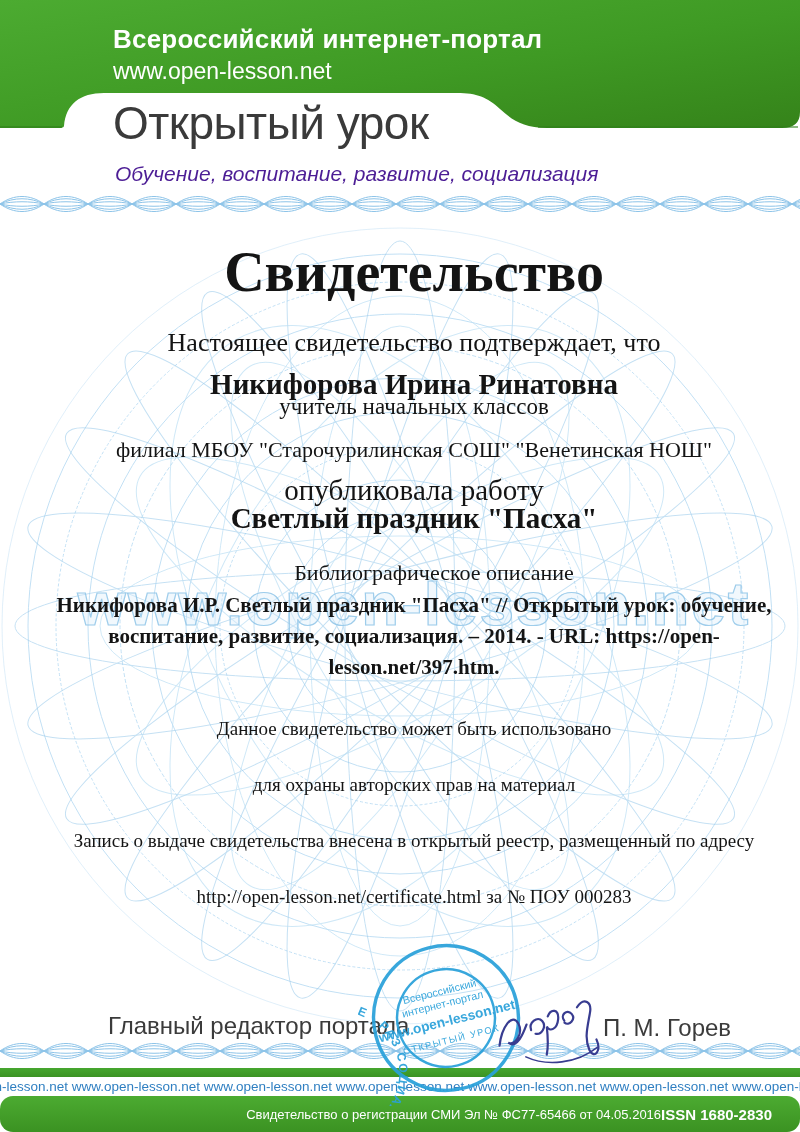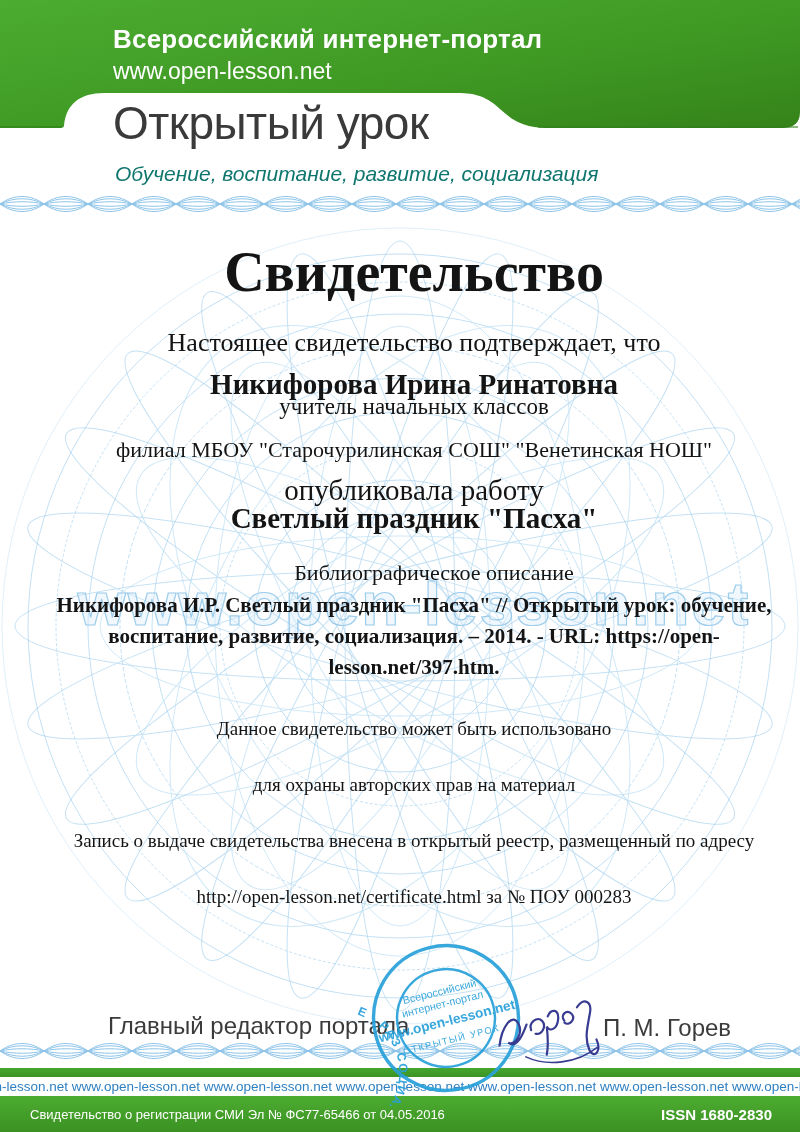--- a/index.html
+++ b/index.html
@@ -5,21 +5,21 @@
   html,body{margin:0;padding:0;background:#e8e8e8;}
   #page{position:relative;width:800px;height:1132px;margin:0 auto;background:#ffffff;
         overflow:hidden;font-family:"Liberation Sans",sans-serif;padding-left:28px;}
   
   .header-svg{position:absolute;top:0;left:0;z-index:5;}
   .portal-title{position:absolute;top:24px;left:113px;z-index:6;color:#ffffff;
     font-size:26px;font-weight:bold;letter-spacing:.2px;}
   .portal-url{position:absolute;top:58px;left:113px;z-index:6;color:#ffffff;font-size:23px;}
   .site-name{position:absolute;top:96px;left:113px;z-index:6;color:#3a3a3a;font-size:46px;
     letter-spacing:-.5px;}
-  .site-tagline{position:absolute;top:162px;left:115px;z-index:6;color:#0f766e;
+  .site-tagline{position:absolute;top:162px;left:115px;z-index:6;color:#4c1d95;
     font-size:21px;font-style:italic;}
   
   .wave-top{position:absolute;top:193px;left:0;z-index:1;}
   .wave-bottom{position:absolute;top:1040px;left:0;z-index:3;}
   .rosette{position:absolute;top:206px;left:0;z-index:1;}
   .watermark{position:absolute;top:568px;left:0;width:100%;text-align:center;z-index:2;
     font-size:62px;font-weight:bold;letter-spacing:2px;white-space:nowrap;
     color:rgba(214,236,249,0.35);-webkit-text-stroke:1.2px rgba(142,196,232,0.85);}
   
   .ctext{position:absolute;left:0;width:100%;text-align:center;z-index:4;
@@ -45,21 +45,21 @@
   .ring-text{font-size:12.5px;font-weight:bold;letter-spacing:1.5px;}
   .signature{position:absolute;top:982px;left:493px;z-index:8;}
   
   .green-line{position:absolute;top:1068px;left:0;width:800px;height:9px;z-index:4;
     background:linear-gradient(#46a62f,#3b9323);}
   .url-band{position:absolute;top:1077px;left:0;width:800px;height:19px;z-index:4;
     background:#ffffff;display:flex;align-items:center;justify-content:center;overflow:hidden;}
   .url-band span{white-space:nowrap;color:#2f7fc1;font-size:13.5px;}
   .bottom-bar{position:absolute;top:1096px;left:0;width:800px;height:36px;z-index:5;
     background:linear-gradient(#4cab31,#3b9222);display:flex;align-items:center;
-    justify-content:space-between;}
+    justify-content:flex-end;border-radius:13px;}
   .bottom-bar .reg{color:#ffffff;font-size:13px;padding-left:30px;}
   .bottom-bar .issn{color:#ffffff;font-size:15px;font-weight:bold;padding-right:28px;}
 </style>
 </head>
 <body>
 
 <div id="page">
 
   <svg class="header-svg" width="800" height="130" viewBox="0 0 800 130">
     <defs>

